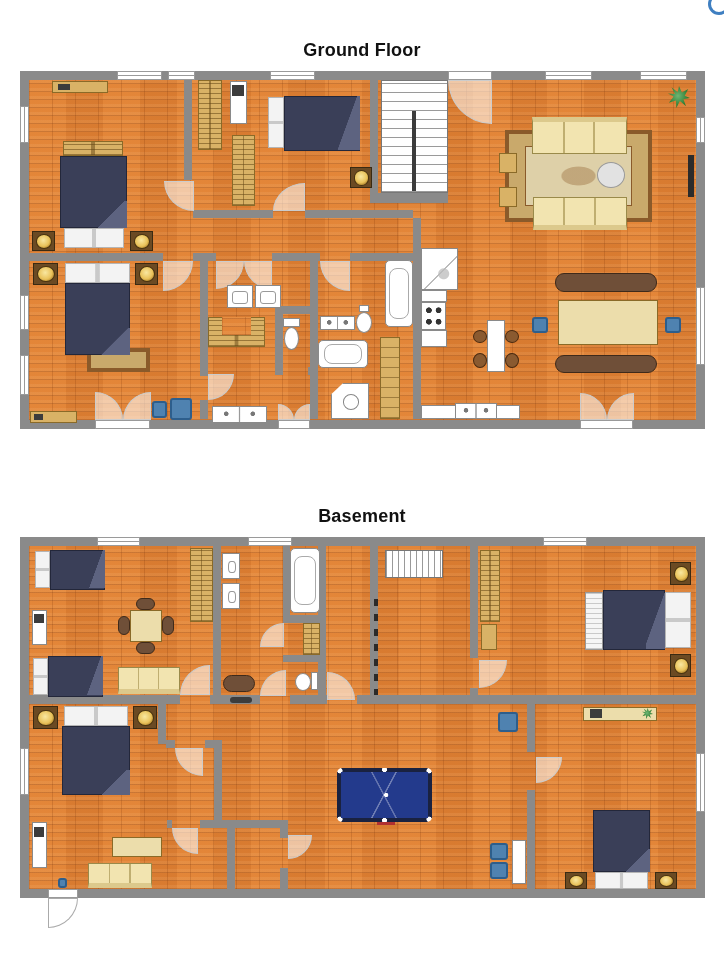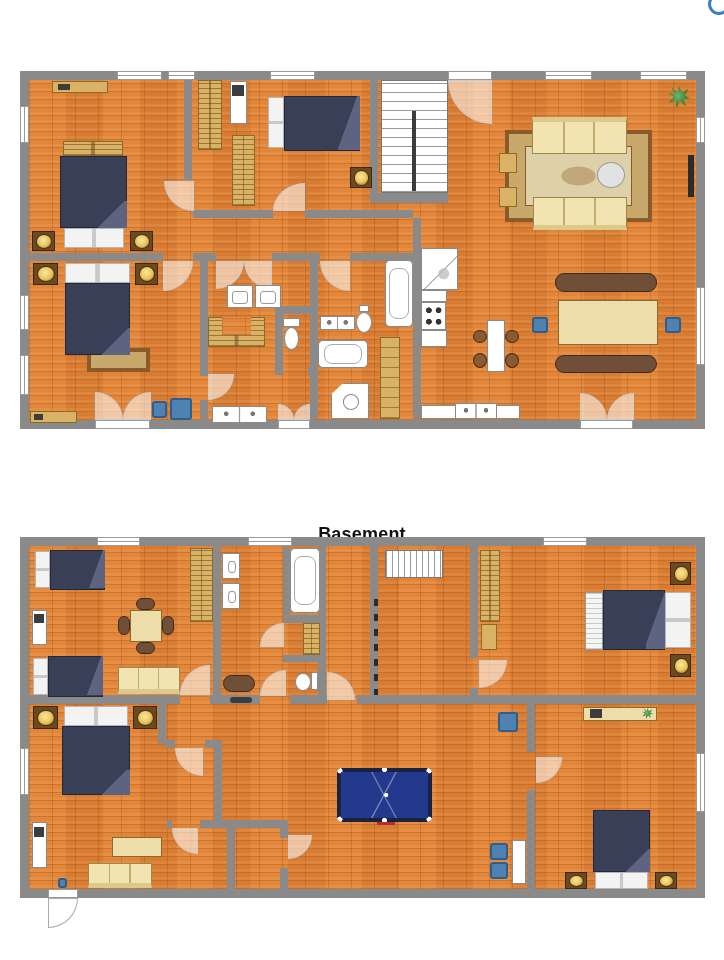--- a/index.html
+++ b/index.html
@@ -96,20 +96,21 @@
     linear-gradient(62deg, transparent 48.5%, rgba(255,255,255,.3) 49%, rgba(255,255,255,.3) 50%, transparent 50.5%);}
   .dashes{background-image:repeating-linear-gradient(0deg, #2a2a2a 0 7px, transparent 7px 15px);}
   .logo{position:absolute;border:3px solid var(--logo);border-radius:50%;background:#fff;}
 </style>
 </head>
 <body style="background: rgb(255, 255, 255);">
 
 <div class="page">
   <div class="logo" style="left:708px;top:-7px;width:16px;height:16px;"></div>
 
+  <div class="title" style="top:40px;">Ground Floor</div>
 
   <div class="plan" style="left:20px;top:71px;width:685px;height:358px;">
     <div class="el floor" style="left:9px;top:9px;width:667px;height:340px;"></div>
 
     <div class="el w" style="left:164px;top:9px;width:8px;height:100px;"></div>
     <div class="el w" style="left:173px;top:139px;width:80px;height:8px;"></div>
     <div class="el w" style="left:285px;top:139px;width:108px;height:8px;"></div>
     <div class="el w" style="left:350px;top:9px;width:8px;height:123px;"></div>
     <div class="el w" style="left:350px;top:122px;width:78px;height:10px;"></div>
     <div class="el w" style="left:8px;top:182px;width:135px;height:8px;"></div>
@@ -223,21 +224,21 @@
     <div class="el plant" style="left:648px;top:15px;width:22px;height:22px;"></div>
     <div class="el rug1" style="left:485px;top:59px;width:147px;height:92px;"></div>
     <div class="el rug1in" style="left:505px;top:75px;width:107px;height:60px;"></div>
     <div class="el sofa backt" style="left:512px;top:46px;width:95px;height:37px;"></div>
     <div class="el sofa backb" style="left:513px;top:126px;width:94px;height:33px;"></div>
     <div class="el wood" style="left:479px;top:82px;width:18px;height:20px;"></div>
     <div class="el wood" style="left:479px;top:116px;width:18px;height:20px;"></div>
     <div class="el roundt" style="left:577px;top:91px;width:28px;height:26px;"></div>
   </div>
 
-  <div class="title" style="top:524px;">Basement</div>
+  <div class="title" style="top:506px;">Basement</div>
 
   <div class="plan" style="left:20px;top:537px;width:685px;height:361px;overflow:visible;">
     <div class="el floor" style="left:9px;top:9px;width:667px;height:343px;"></div>
 
     <div class="el w" style="left:193px;top:9px;width:8px;height:158px;"></div>
     <div class="el w" style="left:298px;top:9px;width:8px;height:158px;"></div>
     <div class="el w" style="left:350px;top:9px;width:8px;height:158px;"></div>
     <div class="el dashes" style="left:354px;top:55px;width:4px;height:104px;"></div>
     <div class="el w" style="left:450px;top:9px;width:8px;height:112px;"></div>
     <div class="el w" style="left:450px;top:151px;width:8px;height:16px;"></div>

